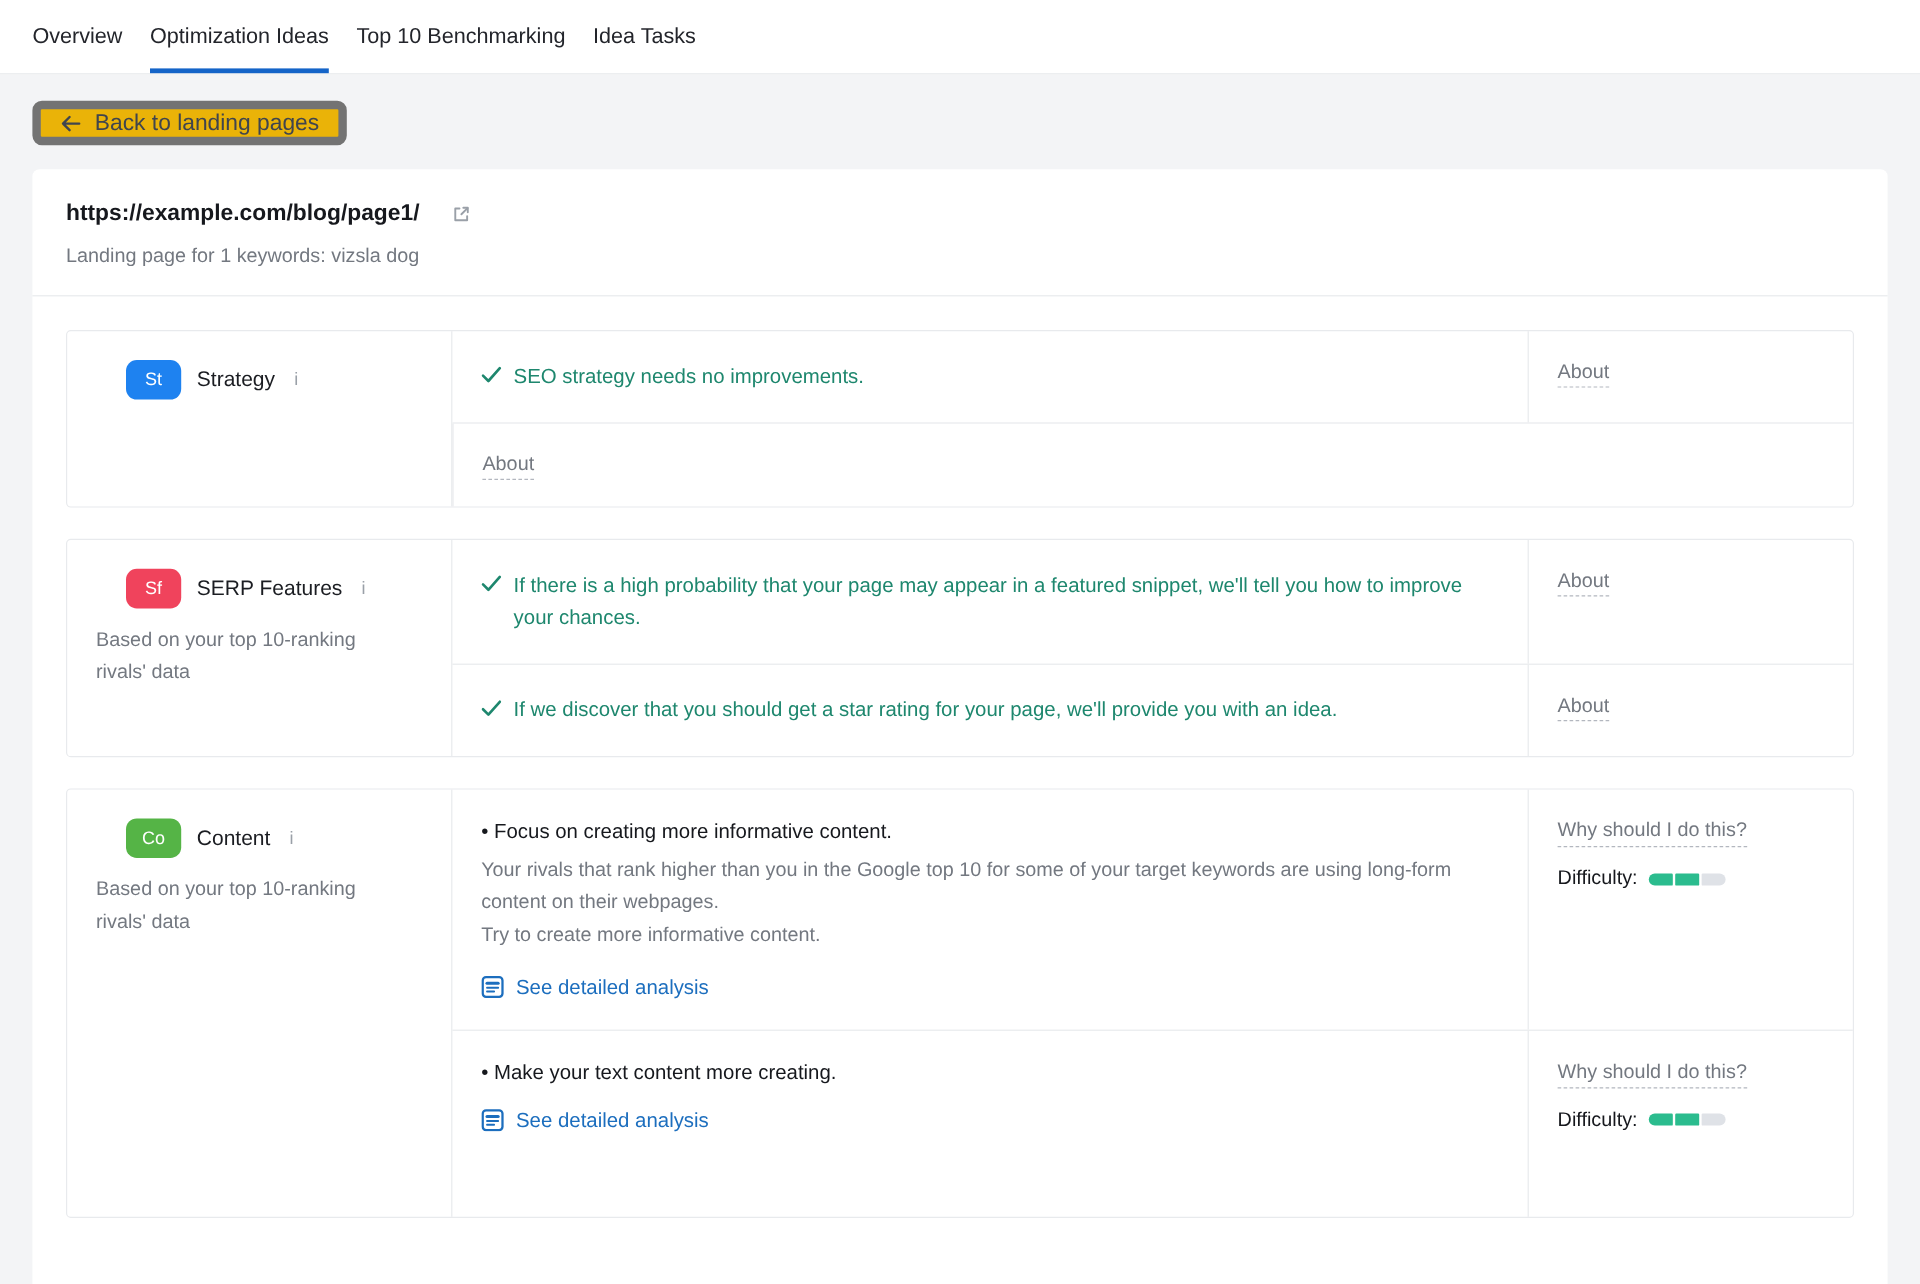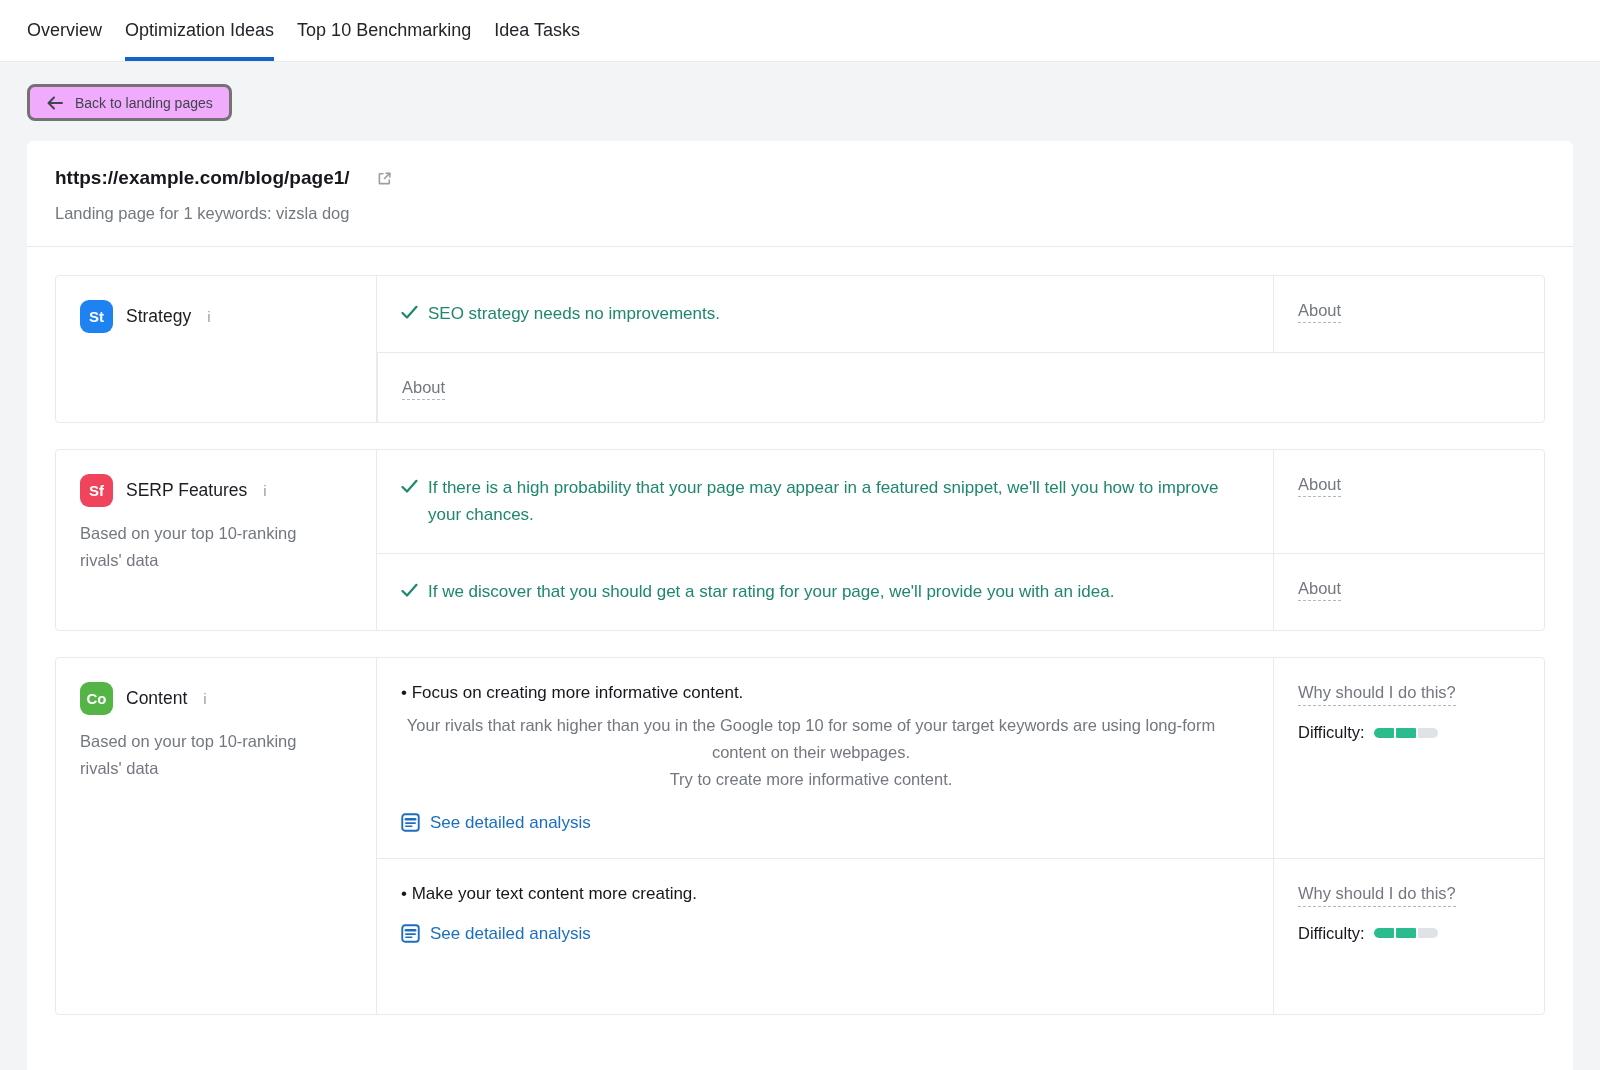--- a/index.html
+++ b/index.html
@@ -26,25 +26,25 @@
     border-bottom: 4px solid transparent;
     padding-top: 4px;
     cursor: pointer; white-space: nowrap;
   }
   .tab.active { border-bottom-color: #1464c8; }
 
   
   .back-btn {
     margin: 22px 0 0 27px;
     display: inline-flex; align-items: center; gap: 11px;
-    background: #f0abfc;
-    border: 3px solid #737373;
+    background: #eab308;
+    border: 7px solid #737373;
     border-radius: 8px;
     height: 37px; padding: 0 16px;
-    font-size: 14px; font-weight: 500; color: #40454e;
+    font-size: 19px; font-weight: 500; color: #40454e;
     cursor: pointer;
   }
   .back-btn svg { display: block; }
 
   
   .panel {
     margin: 20px 27px 0;
     background: #fff;
     border-radius: 6px;
     min-height: 950px;
@@ -60,24 +60,25 @@
   .card {
     border: 1px solid #e8eaed; border-radius: 4px;
     display: flex; background: #fff; margin-bottom: 26px;
   }
   .card-left {
     flex: 0 0 321px; padding: 24px;
     border-right: 1px solid #e8eaed;
   }
   .card-head { display: flex; align-items: center; gap: 13px; }
   .badge {
-    width: 33px; height: 33px; border-radius: 9px;
-    color: #fff; font-weight: 700; font-size: 15px;
+    width: 46px; height: 33px; border-radius: 9px;
+    color: #fff; font-weight: 400; font-size: 15px;
     display: flex; align-items: center; justify-content: center;
     flex: 0 0 auto;
+    margin-left: 25px;
   }
   .card-title { font-size: 17.5px; color: #1b1d22; }
   .info-i {
     color: #9aa0a8; font-size: 15px; margin-left: 3px;
     cursor: pointer; font-style: normal;
   }
   .card-sub {
     margin-top: 13px; font-size: 16.5px; color: #737880;
     line-height: 1.6; padding-right: 30px;
   }
@@ -100,21 +101,21 @@
     color: #737880; font-size: 16.5px;
     border-bottom: 1px dashed #b3b7bf; padding-bottom: 3px;
     cursor: pointer; white-space: nowrap;
   }
 
   
   .idea-title { font-size: 17px; color: #16181d; }
   .idea-title::before { content: "\2022\00a0"; }
   .idea-desc {
     margin: 9px 0 0; color: #737880; font-size: 16.5px;
-    line-height: 1.62; max-width: 820px; text-align: center;
+    line-height: 1.62; max-width: 820px;
   }
   .analysis-link {
     margin-top: 20px; display: flex; align-items: center; gap: 10px;
     color: #1c6ebe; font-size: 17px; cursor: pointer;
   }
   .analysis-link svg { display: block; }
 
   .why { display: inline-block; margin-bottom: 17px; }
   .difficulty { display: flex; align-items: center; gap: 9px; font-size: 16.5px; color: #16181d; }
   .diff-bar { display: flex; gap: 2px; }

